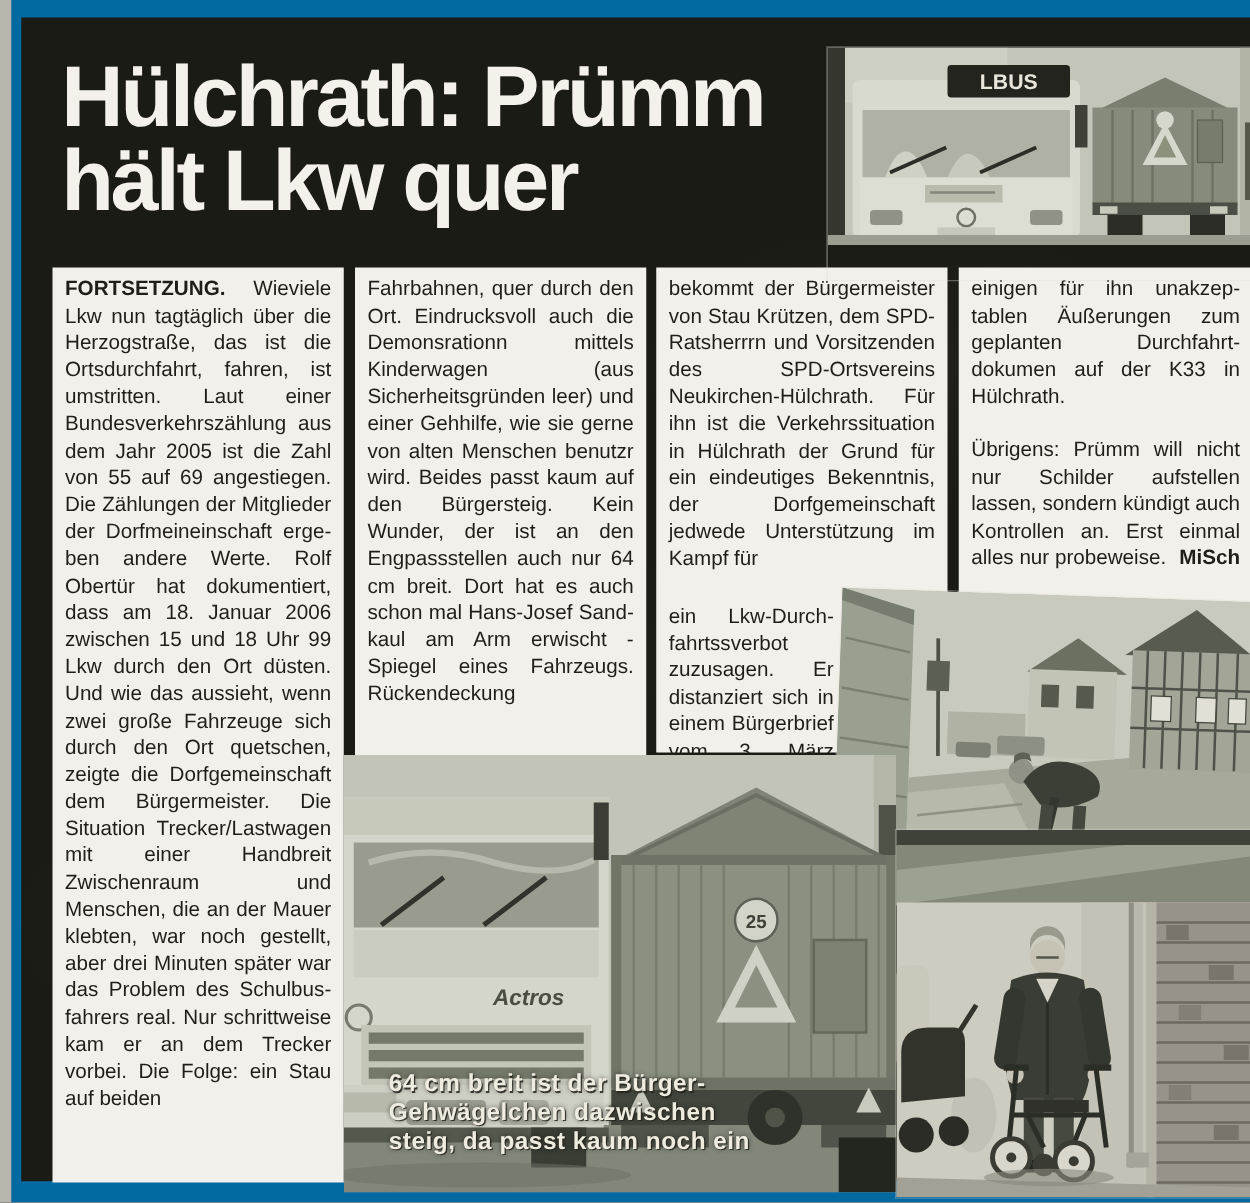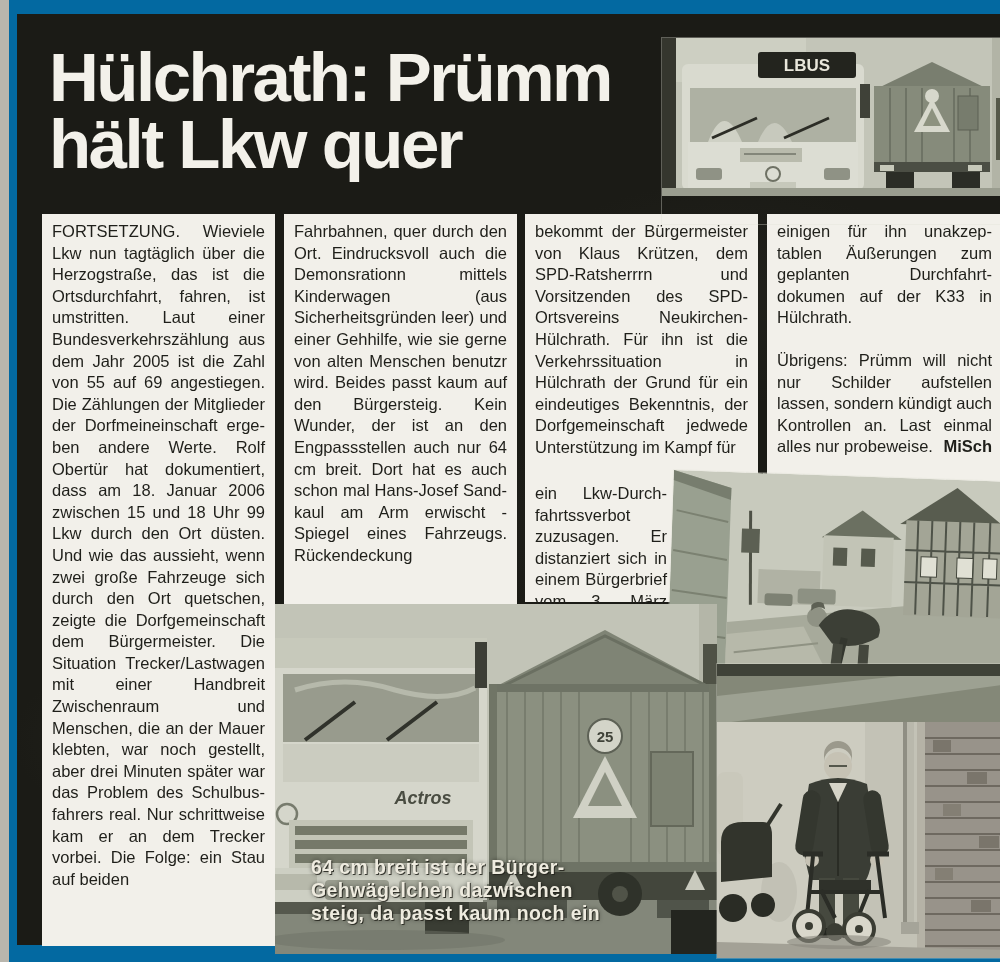--- a/index.html
+++ b/index.html
@@ -20,21 +20,21 @@
   .photo-street{left:657px;top:456px;width:333px;height:252px;z-index:3;transform:rotate(2deg);
                 transform-origin:top left;box-shadow:0 0 0 1px rgba(225,225,215,.35);}
   .photo-trucks{left:258px;top:590px;width:442px;height:350px;z-index:4;}
   .photo-walker{left:700px;top:650px;width:292px;height:294px;z-index:5;box-shadow:0 0 0 1px rgba(225,225,215,.3);}
   
   .col{position:absolute;background:#f2f0ea;color:#1f1f1a;z-index:1;
        font-size:16.5px;line-height:21.6px;text-align:justify;padding:7px 10px;
        -webkit-hyphens:manual;hyphens:manual;box-sizing:border-box;}
   .col p{margin:0;}
   .col p + p{margin-top:21px;}
-  .lead{font-weight:normal;}
+  .lead{font-weight:bold;}
   .col1{left:25px;top:200px;width:233px;height:732px;}
   .col2{left:267px;top:200px;width:233px;height:396px;}
   .col3a{left:508px;top:200px;width:233px;height:262px;}
   .col3b{left:508px;top:462px;width:152px;height:126px;}
   .col4{left:750px;top:200px;width:235px;height:280px;}
   .author{font-weight:bold;float:right;}
   
   .caption{position:absolute;left:36px;top:252px;z-index:7;color:#eeebdf;font-weight:bold;
            font-size:19.5px;line-height:23px;letter-spacing:.4px;text-align:justify;width:330px;
            text-shadow:1px 1px 0 rgba(35,35,28,.85), 0 0 4px rgba(20,20,15,.6);}
@@ -93,30 +93,30 @@
 
     <div class="col col1">
       <p><span class="lead">FORTSETZUNG.</span><span> Wie­viele Lkw nun tagtäglich über die Herzogstraße, das ist die Ortsdurch­fahrt, fahren, ist umstrit­ten. Laut einer Bundes­verkehrs­zählung aus dem Jahr 2005 ist die Zahl von 55 auf 69 an­gestiegen. Die Zählun­gen der Mitglieder der Dorfmeinein­schaft erge­ben andere Werte. Rolf Obertür hat dokumen­tiert, dass am 18. Janu­ar 2006 zwischen 15 und 18 Uhr 99 Lkw durch den Ort düsten. Und wie das aussieht, wenn zwei große Fahr­zeuge sich durch den Ort quetschen, zeigte die Dorfgemein­schaft dem Bürgermeister. Die Situation Trecker/Last­wagen mit einer Hand­breit Zwischenraum und Menschen, die an der Mauer klebten, war noch gestellt, aber drei Minuten später war das Problem des Schulbus­fahrers real. Nur schritt­weise kam er an dem Trecker vorbei. Die Fol­ge: ein Stau auf beiden</span></p>
     </div>
 
     <div class="col col2">
       <p>Fahrbahnen, quer durch den Ort. Eindrucksvoll auch die Demonsrati­onn mittels Kinderwa­gen (aus Sicherheits­gründen leer) und einer Gehhilfe, wie sie gerne von alten Menschen be­nutzr wird. Beides passt kaum auf den Bürger­steig. Kein Wunder, der ist an den Engpassstel­len auch nur 64 cm breit. Dort hat es auch schon mal Hans-Josef Sand­kaul am Arm erwischt - Spiegel eines Fahr­zeugs. Rückendeckung</p>
     </div>
 
     <div class="col col3a">
-      <p>bekommt der Bürger­meister von Klaus Krüt­zen, dem SPD-Rats­herrrn und Vorsitzenden des SPD-Ortsvereins Neukirchen-Hülchrath. Für ihn ist die Verkehrssi­tuation in Hülchrath der Grund für ein eindeutiges Bekenntnis, der Dorfge­meinschaft jedwede Un­terstützung im Kampf für</p>
+      <p>bekommt der Bürger­meister von Stau Krüt­zen, dem SPD-Rats­herrrn und Vorsitzenden des SPD-Ortsvereins Neukirchen-Hülchrath. Für ihn ist die Verkehrssi­tuation in Hülchrath der Grund für ein eindeutiges Bekenntnis, der Dorfge­meinschaft jedwede Un­terstützung im Kampf für</p>
     </div>
 
     <div class="col col3b">
       <p>ein Lkw-Durch­fahrtssverbot zuzu­sagen. Er distan­ziert sich in einem Bürgerbrief vom 3. März 2006 von</p>
     </div>
 
     <div class="col col4">
       <p>einigen für ihn unakzep­tablen Äußerungen zum geplanten Durchfahrt­dokumen auf der K33 in Hülchrath.</p>
-      <p><span>Übrigens: Prümm will nicht nur Schilder auf­stellen lassen, sondern kündigt auch Kontrollen an. Last einmal alles nur probeweise.</span> <b class="author">MiSch</b></p>
+      <p><span>Übrigens: Prümm will nicht nur Schilder auf­stellen lassen, sondern kündigt auch Kontrollen an. Erst einmal alles nur probeweise.</span> <b class="author">MiSch</b></p>
     </div>
 
     <div class="photo photo-street">
       <svg viewBox="0 0 333 252" width="333" height="252">
         <rect width="333" height="252" fill="#c8cabd"></rect>
 
         <polygon points="0,0 58,16 58,252 0,252" fill="#99a090"></polygon>
         <path d="M4 40 L56 50 M2 80 L56 88 M2 120 L57 126 M2 160 L57 166 M2 200 L57 205" stroke="#7b8171" stroke-width="2" fill="none"></path>
         <polygon points="0,0 58,16 58,28 0,10" fill="#777d6e"></polygon>
 

